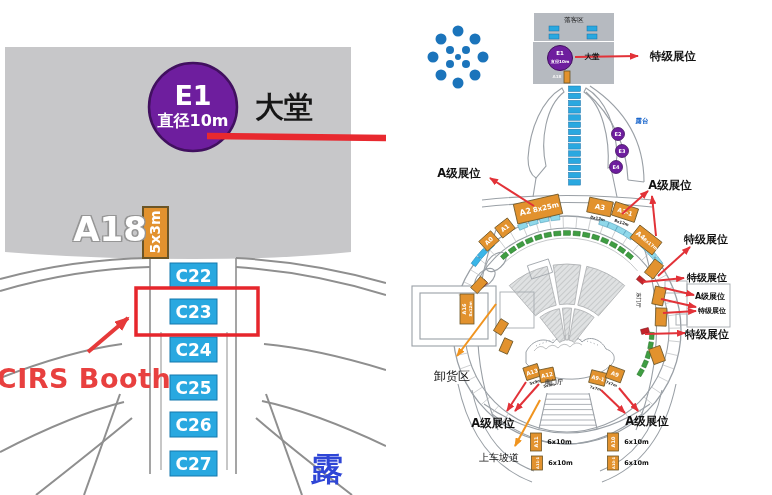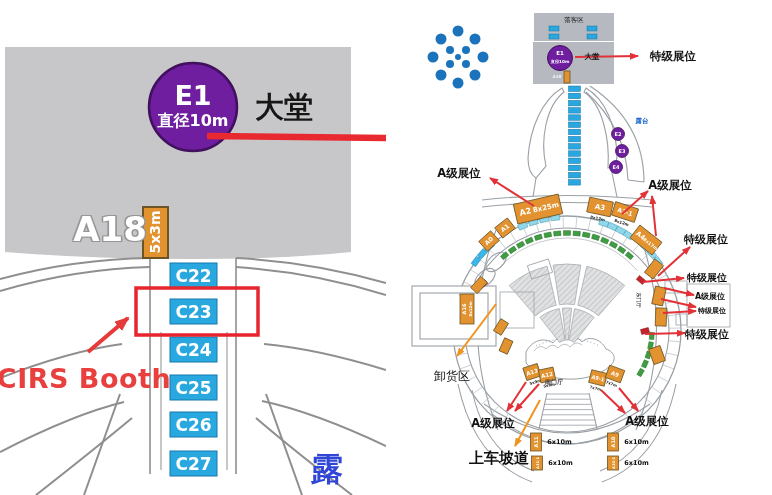--- a/index.html
+++ b/index.html
@@ -402,21 +402,21 @@
         <div style="left: 73px; top: 174px; font-size: 11.5px; color: rgb(17, 17, 17); font-weight: 700; transform: translate(-50%, -50%) rotate(0deg);">A级展位</div>
         <div style="left: 284px; top: 186px; font-size: 11.5px; color: rgb(17, 17, 17); font-weight: 700; transform: translate(-50%, -50%) rotate(0deg);">A级展位</div>
         <div style="left: 320px; top: 239px; font-size: 11px; color: rgb(17, 17, 17); font-weight: 700; transform: translate(-50%, -50%) rotate(0deg);">特级展位</div>
         <div style="left: 321px; top: 278px; font-size: 10px; color: rgb(17, 17, 17); font-weight: 700; transform: translate(-50%, -50%) rotate(0deg);">特级展位</div>
         <div style="left: 324px; top: 297px; font-size: 8px; color: rgb(17, 17, 17); font-weight: 700; transform: translate(-50%, -50%) rotate(0deg);">A级展位</div>
         <div style="left: 326px; top: 311px; font-size: 7px; color: rgb(17, 17, 17); font-weight: 700; transform: translate(-50%, -50%) rotate(0deg);">特级展位</div>
         <div style="left: 321px; top: 334px; font-size: 11px; color: rgb(17, 17, 17); font-weight: 700; transform: translate(-50%, -50%) rotate(0deg);">特级展位</div>
         <div style="left: 66px; top: 368px; font-size: 12px; color: rgb(17, 17, 17); font-weight: 400; transform: translate(-50%, -50%) rotate(0deg); margin-top: 8px;">卸货区</div>
         <div style="left: 107px; top: 424px; font-size: 11.5px; color: rgb(17, 17, 17); font-weight: 700; transform: translate(-50%, -50%) rotate(0deg);">A级展位</div>
         <div style="left: 261px; top: 422px; font-size: 11.5px; color: rgb(17, 17, 17); font-weight: 700; transform: translate(-50%, -50%) rotate(0deg);">A级展位</div>
-        <div style="left: 113px; top: 458px; font-size: 15px; color: rgb(17, 17, 17); font-weight: 700; transform: translate(-50%, -50%) rotate(0deg);">上车坡道</div>
+        <div style="left: 113px; top: 458px; font-size: 10px; color: rgb(17, 17, 17); font-weight: 400; transform: translate(-50%, -50%) rotate(0deg);">上车坡道</div>
         <div style="left: 168px; top: 382px; font-size: 6px; color: rgb(68, 68, 68); font-weight: 600; transform: translate(-50%, -50%) rotate(0deg);">南门厅</div>
         <div style="left: 252px; top: 300px; font-size: 5px; color: rgb(85, 85, 85); font-weight: 600; transform: translate(-50%, -50%) rotate(90deg);">东门厅</div>
         <div style="left: 216px; top: 121px; font-size: 6.5px; color: rgb(26, 102, 204); font-weight: 700; transform: translate(-50%, -50%) rotate(0deg); margin-left: 40px;">露台</div>
         <div style="left: 188px; top: 20px; font-size: 6.5px; color: rgb(17, 17, 17); font-weight: 400; transform: translate(-50%, -50%) rotate(0deg);">落客区</div>
         <div style="left: 206px; top: 57px; font-size: 7.5px; color: rgb(17, 17, 17); font-weight: 700; transform: translate(-50%, -50%) rotate(0deg);">大堂</div>
         <div style="left: 174px; top: 54px; font-size: 5.5px; color: rgb(255, 255, 255); font-weight: 700; transform: translate(-50%, -50%) rotate(0deg);">E1</div>
         <div style="left: 174px; top: 62px; font-size: 4.2px; color: rgb(255, 255, 255); font-weight: 700; transform: translate(-50%, -50%) rotate(0deg);">直径10m</div>
         <div style="left: 171px; top: 77px; font-size: 4.2px; color: rgb(242, 242, 242); font-weight: 700; transform: translate(-50%, -50%) rotate(0deg);">A18</div>
       </div>
   </div>

